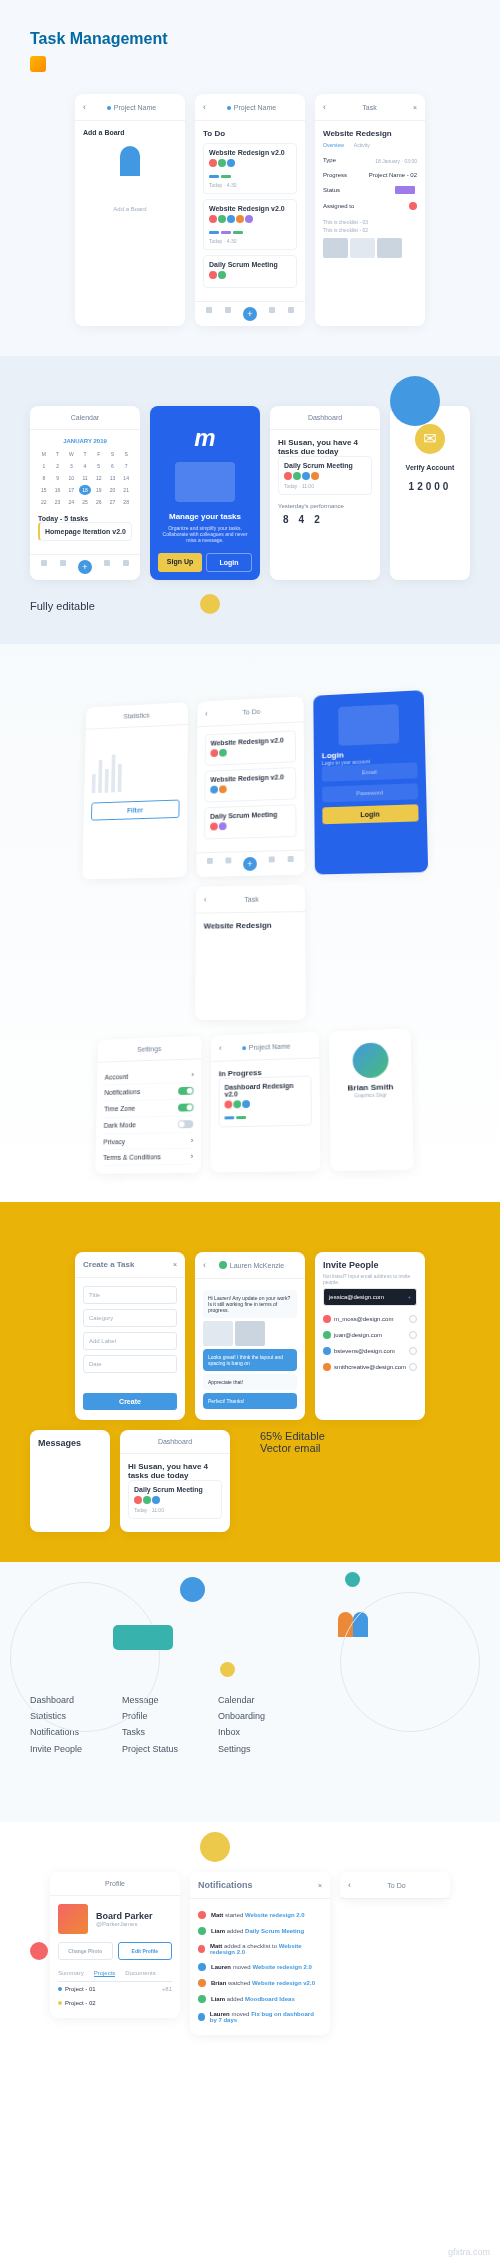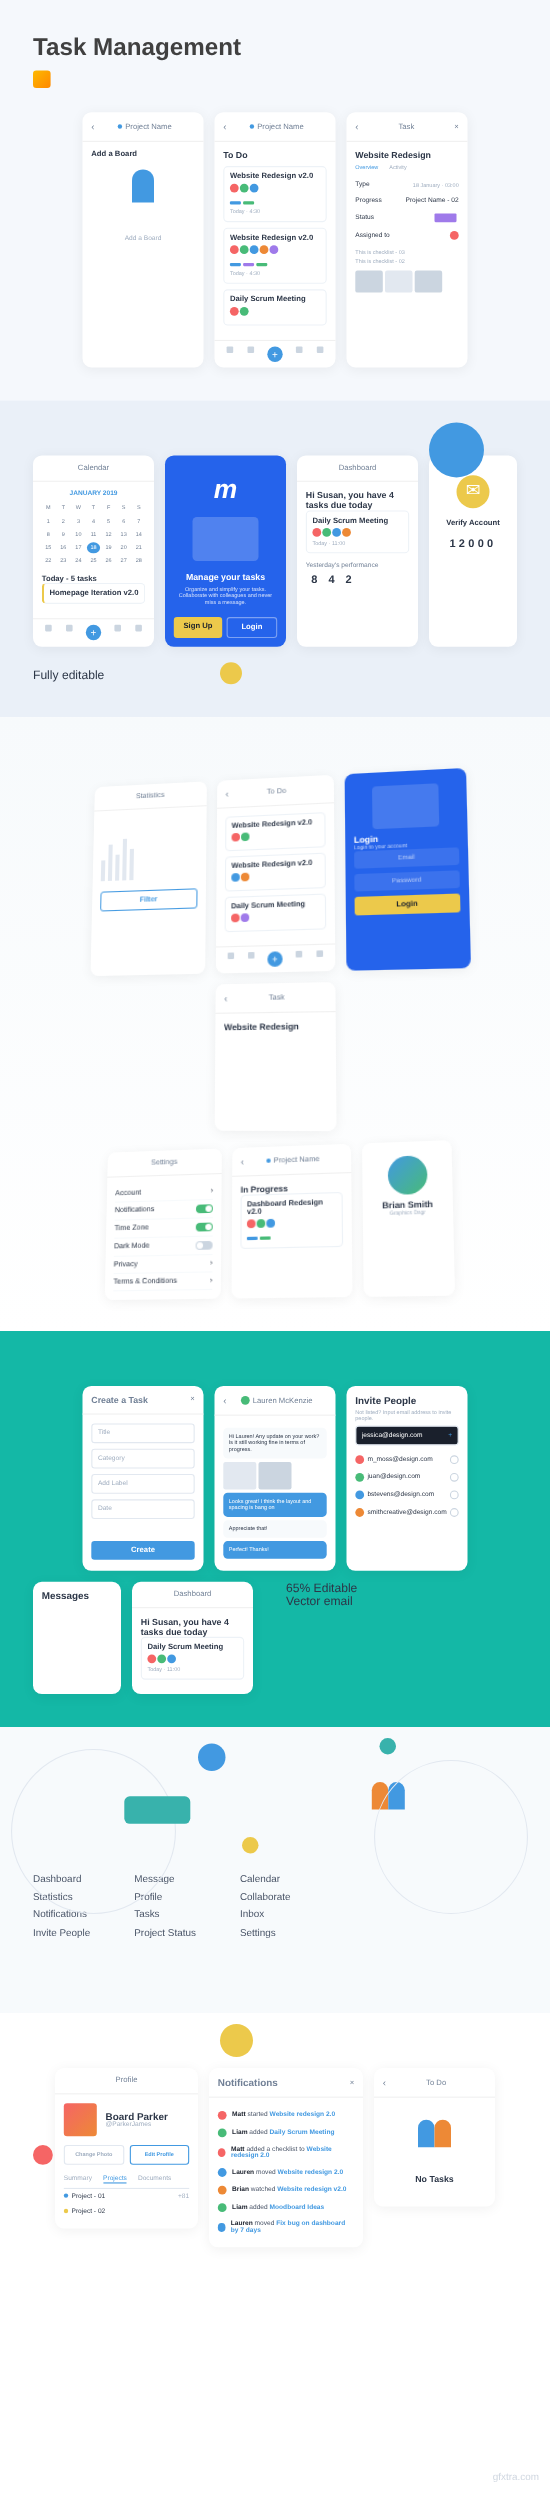--- a/index.html
+++ b/index.html
@@ -1,19 +1,19 @@
 <!DOCTYPE html>
 <html><head>
 <meta charset="utf-8">
 <style>
 *{margin:0;padding:0;box-sizing:border-box;font-family:-apple-system,BlinkMacSystemFont,'Segoe UI',sans-serif}
 body{width:500px;background:#fff;color:#2d3748;font-size:9px}
 .section{padding:20px 30px;position:relative}
 .hero{background:#f5f8fc;padding:30px}
-.title{font-size:22px;font-weight:700;color:#404040}
+.title{font-size:16px;font-weight:700;color:#0369a1}
 .subtitle{font-size:11px;color:#4a5568;margin-top:2px}
 .sketch-icon{width:16px;height:16px;background:linear-gradient(135deg,#fdb900,#ff8800);border-radius:3px;margin-top:8px;display:inline-block}
 .screens-row{display:flex;gap:10px;margin-top:20px;justify-content:center;flex-wrap:wrap}
 .screen{background:#fff;border-radius:8px;box-shadow:0 2px 12px rgba(0,0,0,0.06);width:120px;flex-shrink:0}
 .screen.small{width:110px}
 .screen-head{padding:8px;border-bottom:1px solid #f0f0f0;font-size:7px;text-align:center;color:#718096;display:flex;justify-content:space-between;align-items:center}
 .screen-head .back{font-size:9px}
 .screen-body{padding:8px}
 .status-dot{width:4px;height:4px;border-radius:50%;background:#4299e1;display:inline-block;margin-right:3px}
 .card{background:#fff;border:1px solid #edf2f7;border-radius:4px;padding:5px;margin-bottom:5px}
@@ -40,21 +40,21 @@
 .cal-day.active{background:#4299e1;color:#fff;border-radius:50%}
 .feat-text{font-size:11px;color:#2d3748;margin-top:20px}
 .feat-text div{margin:2px 0}
 .sec3{background:linear-gradient(180deg,#f7fafc,#fff);padding:30px;min-height:280px}
 .sec3 .screens-row{transform:perspective(1000px) rotateX(8deg) rotateY(-10deg)}
 .settings-row{display:flex;justify-content:space-between;padding:4px 0;font-size:7px;border-bottom:1px solid #f7fafc}
 .toggle{width:16px;height:8px;border-radius:4px;background:#48bb78;position:relative}
 .toggle.off{background:#cbd5e0}
 .toggle::after{content:'';position:absolute;width:6px;height:6px;border-radius:50%;background:#fff;top:1px;right:1px}
 .toggle.off::after{left:1px;right:auto}
-.sec4{background:#14b8a6;padding:30px}
+.sec4{background:#eab308;padding:30px}
 .input-field{border:1px solid #e2e8f0;border-radius:3px;padding:5px;margin-bottom:5px;font-size:6px;color:#a0aec0}
 .btn{padding:5px;border-radius:3px;text-align:center;font-size:7px;font-weight:600}
 .btn-primary{background:#4299e1;color:#fff}
 .btn-yellow{background:#ecc94b;color:#1a202c}
 .btn-outline{border:1px solid #4299e1;color:#4299e1}
 .sec5{background:#f7fafc;padding:30px;position:relative;min-height:260px}
 .circle-outline{position:absolute;border:1px solid #e2e8f0;border-radius:50%}
 .page-list{display:flex;gap:40px;font-size:9px;color:#4a5568;margin-top:30px}
 .page-list div{line-height:1.8}
 .sec6{background:#fff;padding:30px;min-height:300px;position:relative}
@@ -578,21 +578,21 @@
         <div>Invite People</div>
       </div>
     <div>
         <div>Message</div>
         <div>Profile</div>
         <div>Tasks</div>
         <div>Project Status</div>
       </div>
     <div>
         <div>Calendar</div>
-        <div>Collaborate</div>
+        <div>Onboarding</div>
         <div>Inbox</div>
         <div>Settings</div>
       </div>
   </div>
 </div>
 
 <div class="section sec6">
   <div class="circle-deco" style="width:30px;height:30px;background:#ecc94b;top:10px;left:200px"></div>
   <div class="circle-deco" style="width:18px;height:18px;background:#f56565;top:120px;left:30px"></div>
   <div class="screens-row" style="align-items:flex-start">
@@ -663,21 +663,17 @@
             <span class="notif-text"><b>Lauren</b> <span>moved</span> <span class="link">Fix bug on dashboard by 7 days</span></span>
           </div>
       </div>
     </div>
     <div class="screen small" style="width:110px">
       <div class="screen-head">
           <span class="back">‹</span>
           <span>To Do</span>
           <span></span>
         </div>
-      <div class="todo-illust">
-        <div style="width:40px;height:40px;margin:0 auto"><div style="width:15px;height:25px;background:#4299e1;display:inline-block;border-radius:8px 8px 0 0"></div><div style="width:15px;height:25px;background:#ed8936;display:inline-block;border-radius:8px 8px 0 0"></div></div>
-        <div style="font-size:8px;font-weight:600;margin-top:10px">No Tasks</div>
-      </div>
     </div>
   </div>
 </div>
 
 <div class="watermark">gfxtra.com</div>
 
 </body></html>

